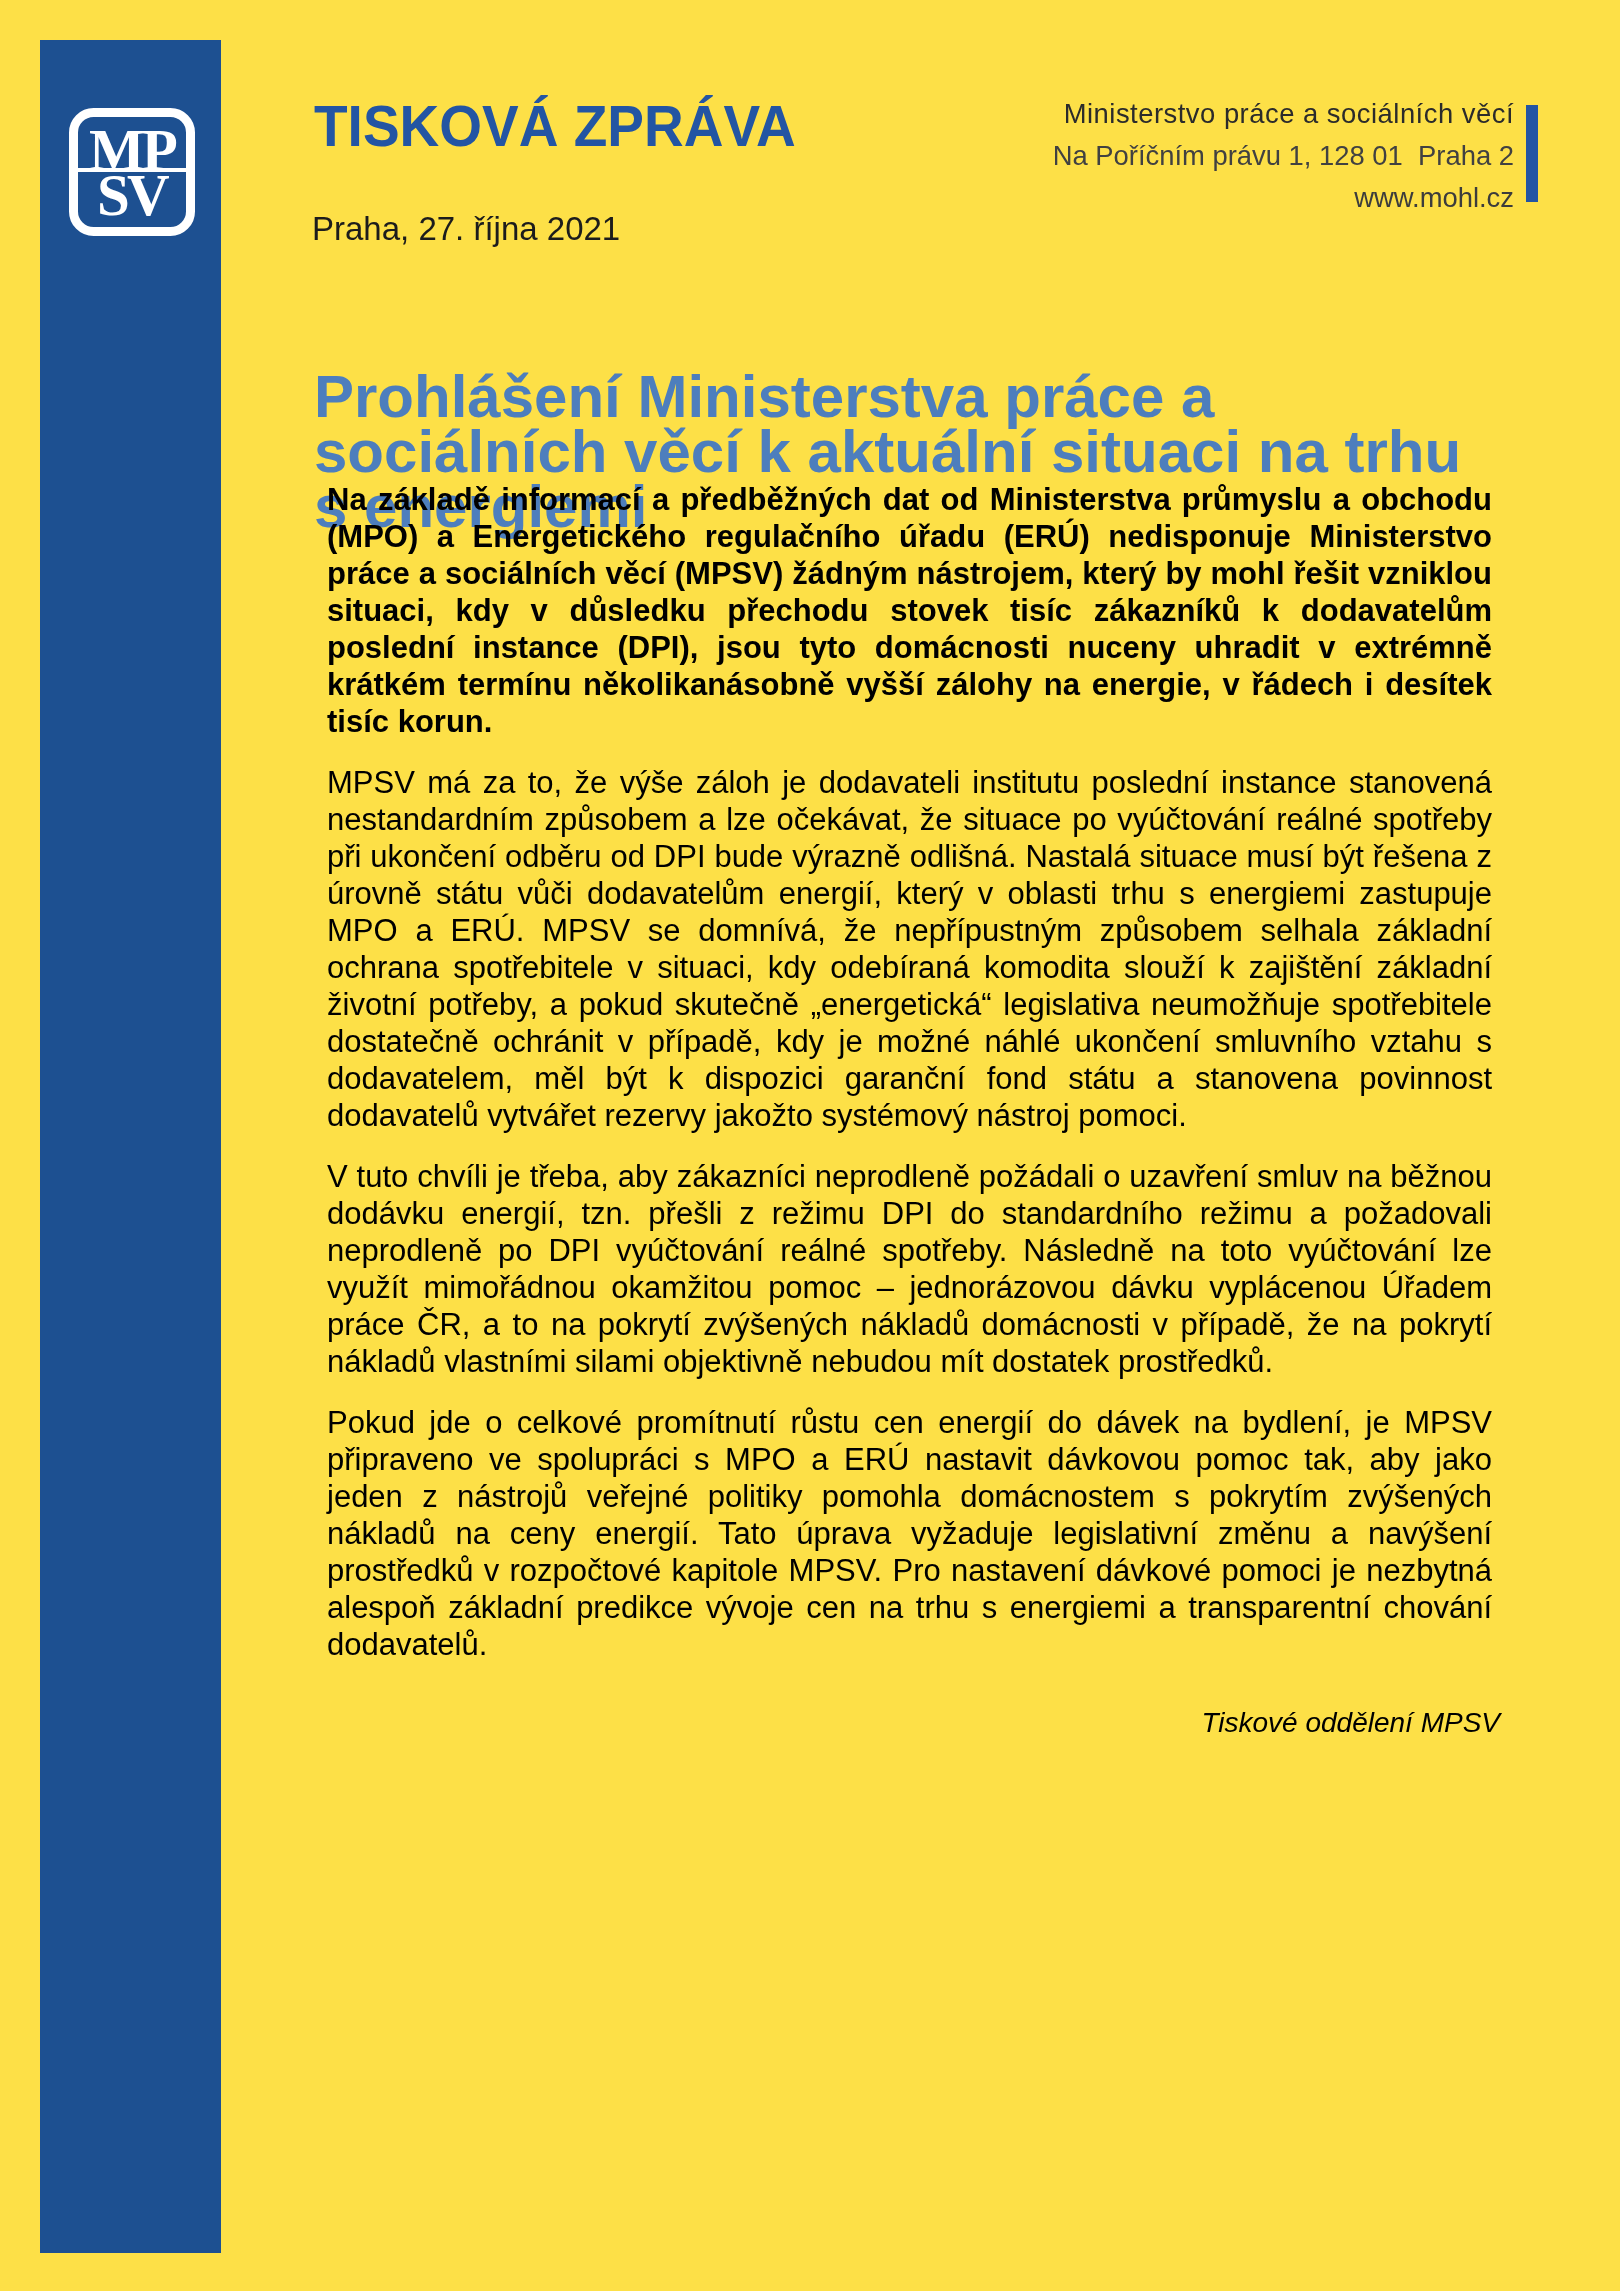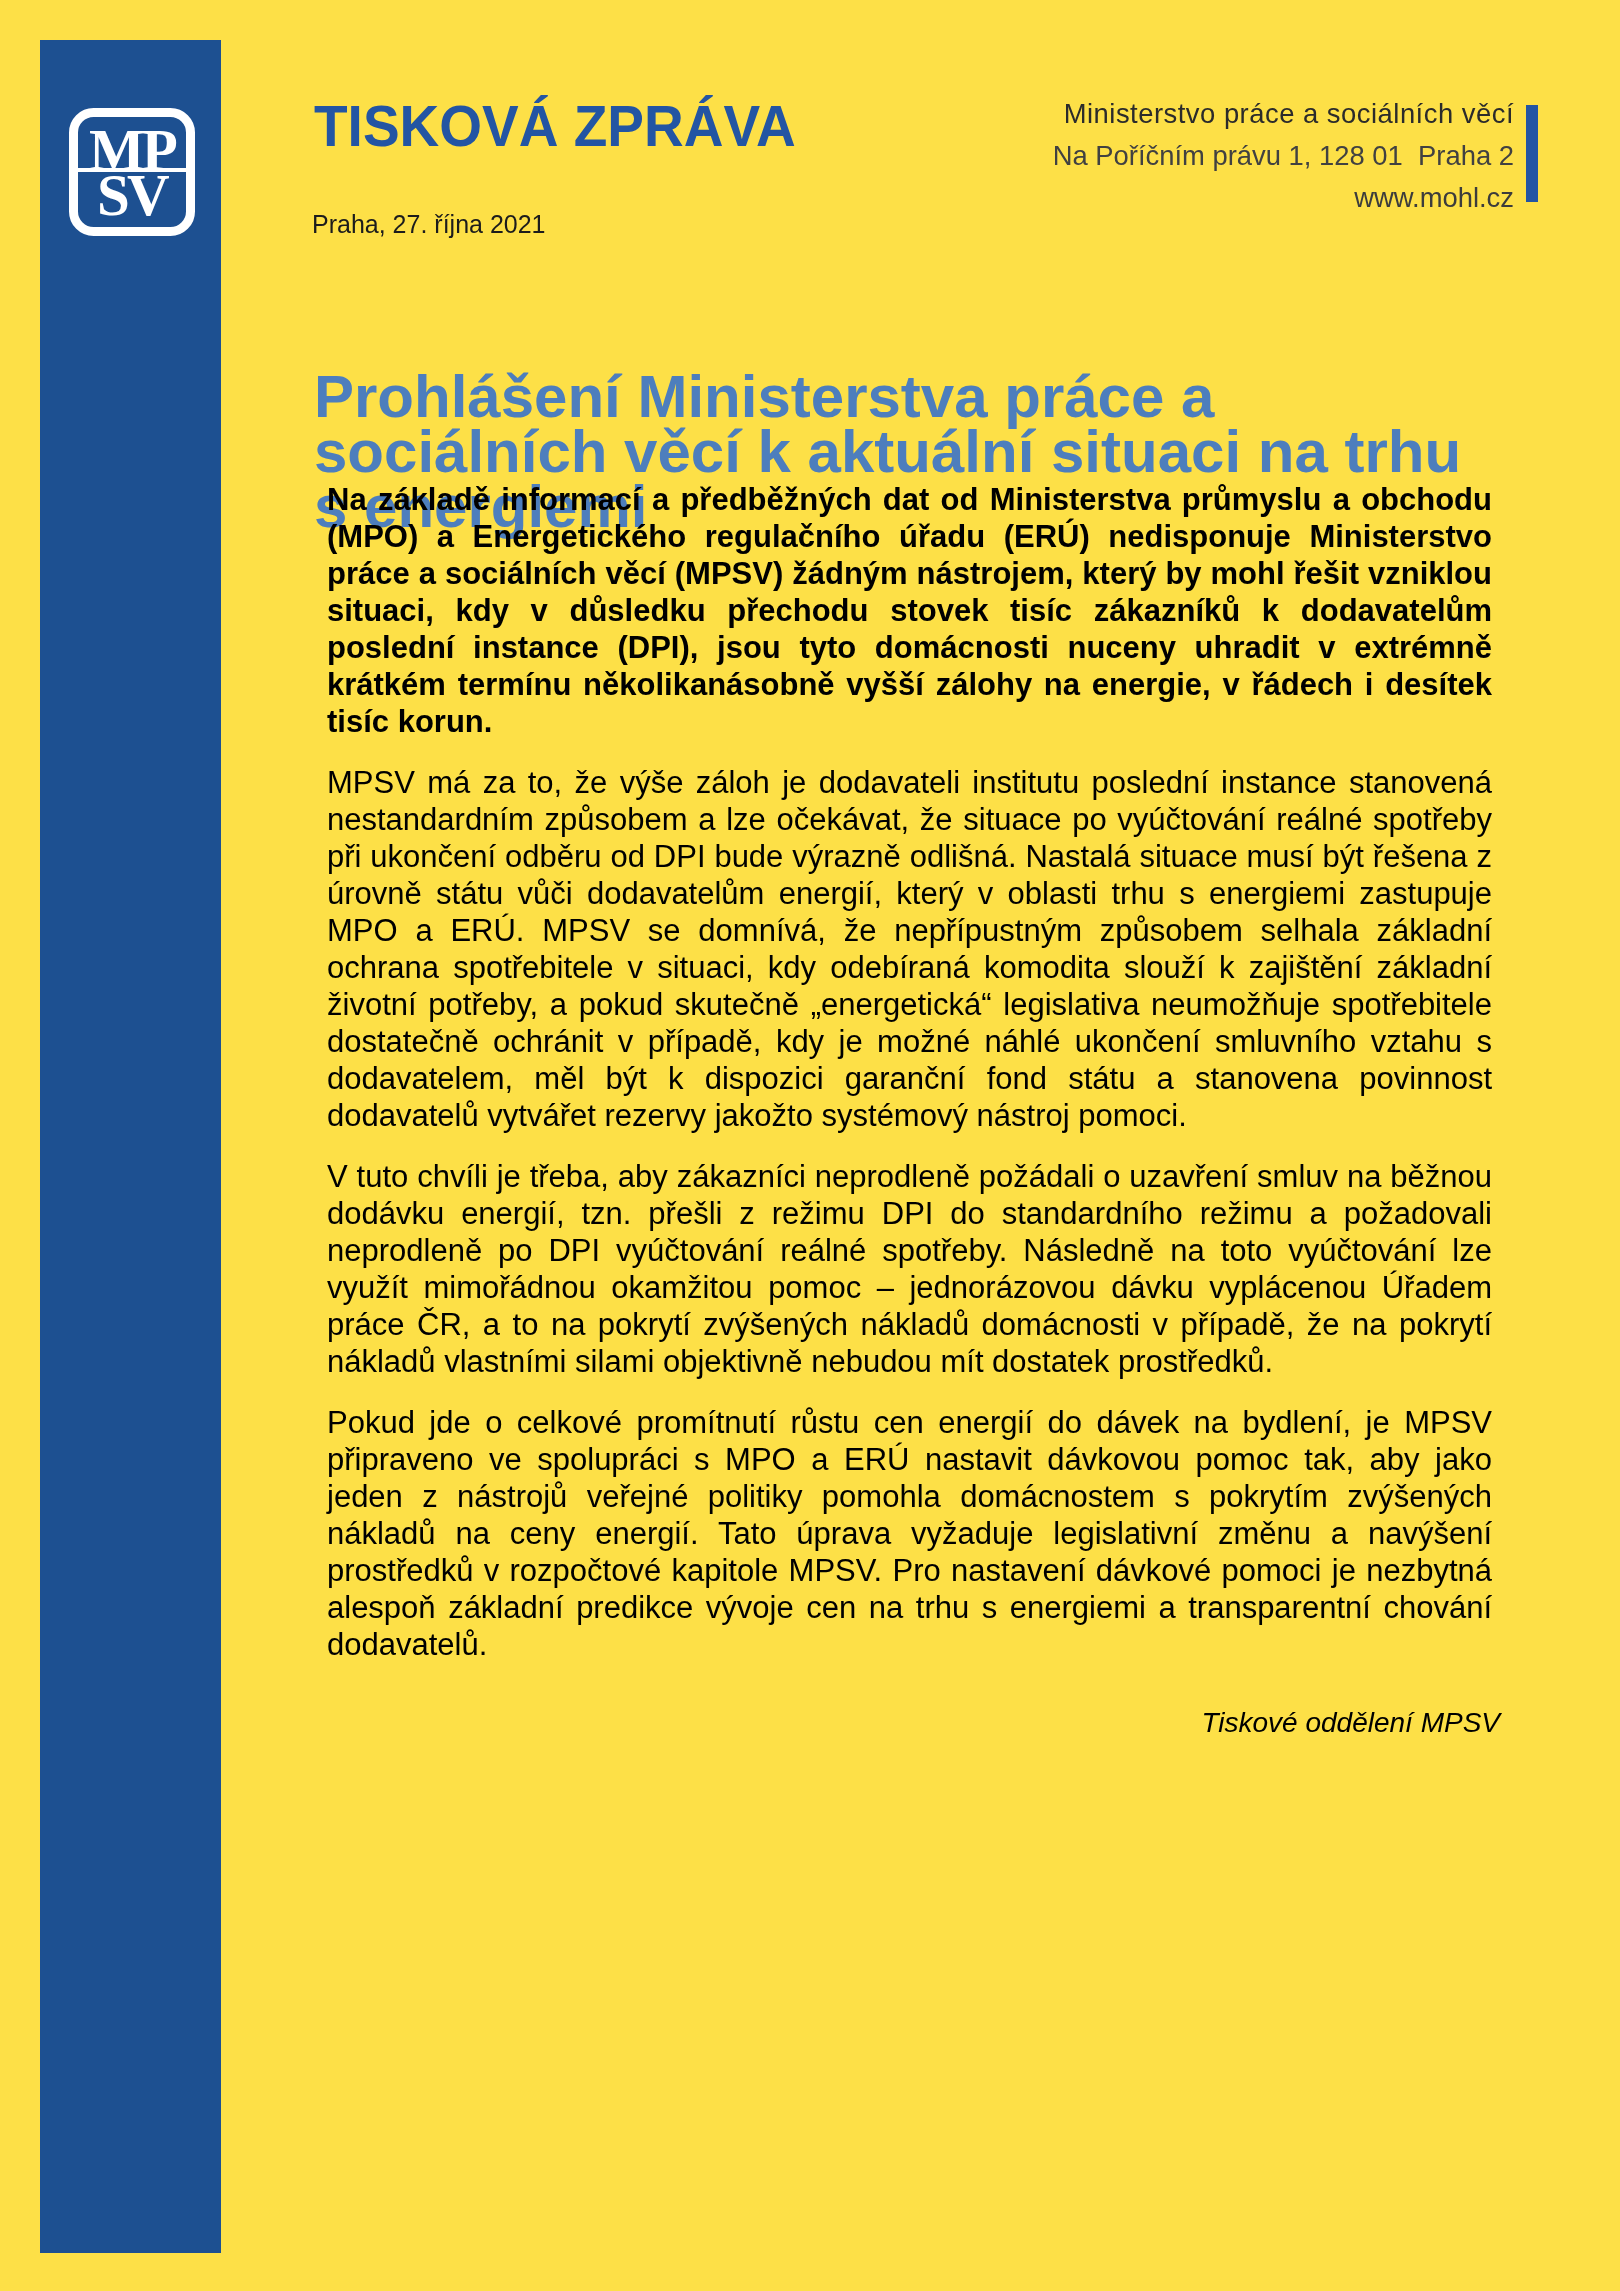--- a/index.html
+++ b/index.html
@@ -92,21 +92,21 @@
     left: 1526px;
     top: 105px;
     width: 12.3px;
     height: 97px;
     background: #2355a3;
   }
   .dateline {
     position: absolute;
     left: 312px;
     top: 210px;
-    font-size: 25px;
+    font-size: 33px;
     color: #1c1c1c;
   }
 
   
   .article-heading {
     position: absolute;
     left: 314px;
     top: 329px;
     width: 1192px;
     font-size: 60px;

